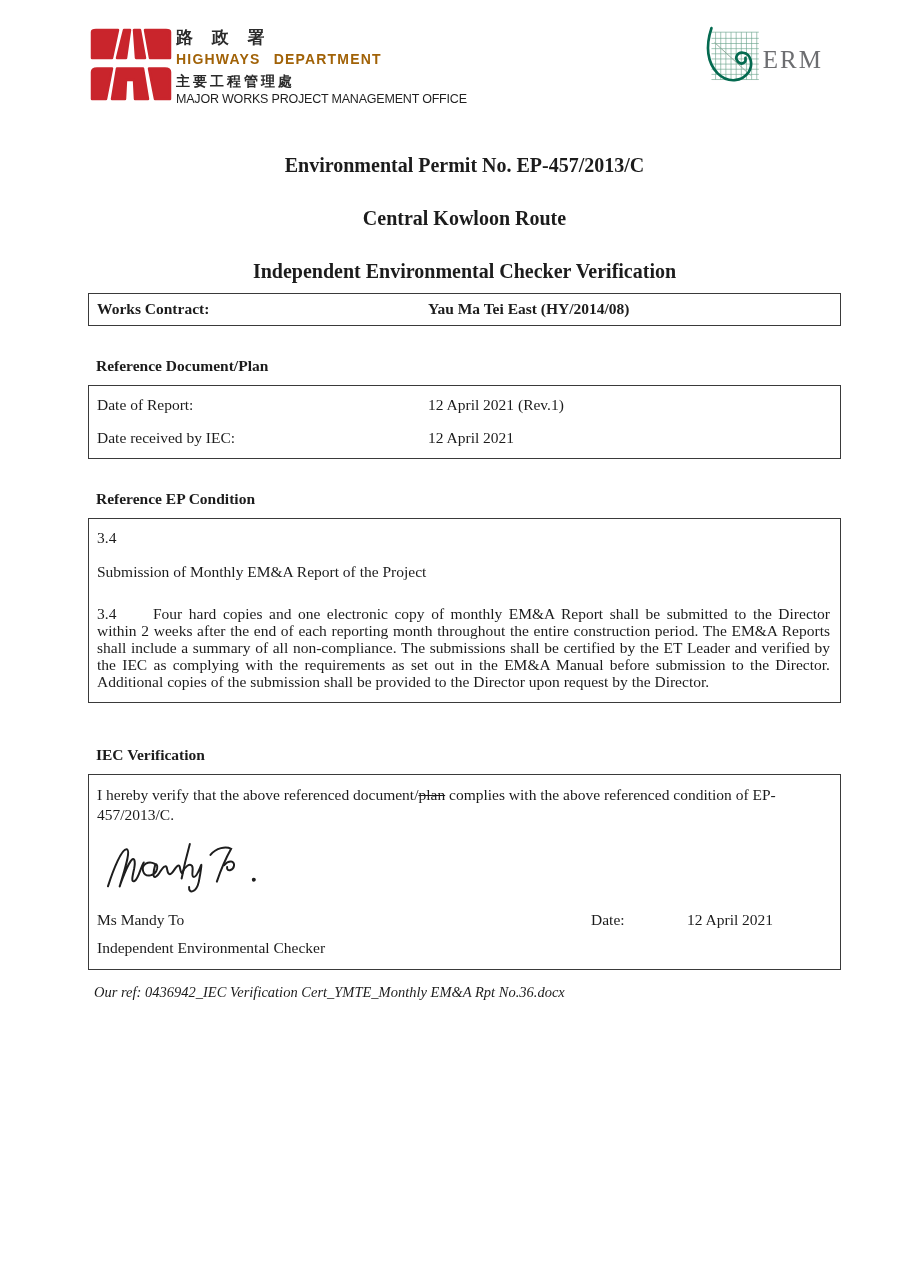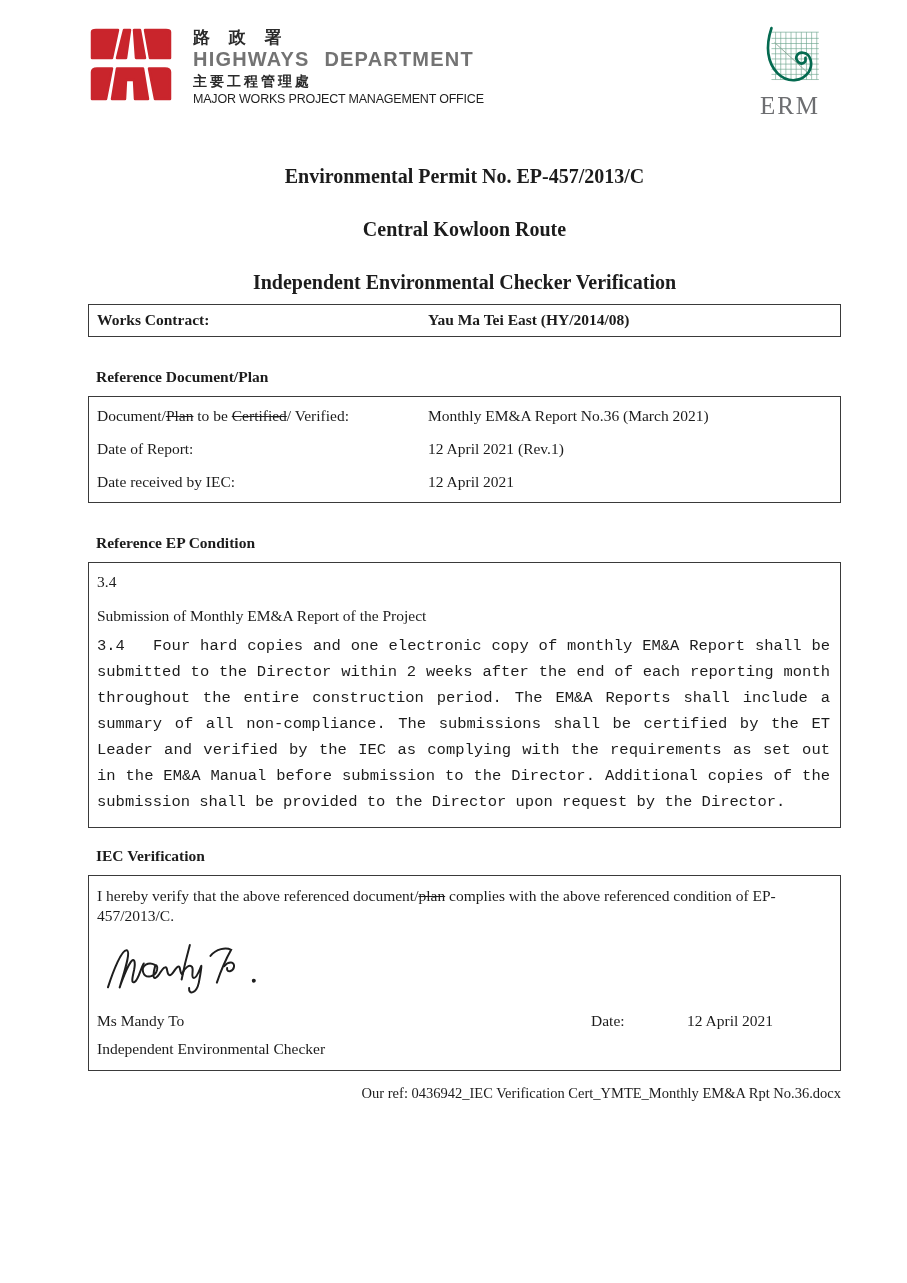--- a/index.html
+++ b/index.html
@@ -9,27 +9,27 @@
     color:#1c1c1c;
     font-size:15.5px;
     line-height:19px;
     position:relative;
     overflow:hidden;
   }
   .page{padding:26px 66px 0 88px;}
 
   
   .hd-row{display:flex;justify-content:space-between;align-items:flex-start;}
-  .hd-left{display:flex;align-items:flex-start;gap:21px;}
+  .hd-left{display:flex;align-items:flex-start;gap:4px;}
   .hd-text{font-family:"Liberation Sans","DejaVu Sans",sans-serif;padding-top:2px;}
   .cn1{font-size:17px;font-weight:bold;letter-spacing:7px;color:#2b2b2b;line-height:20px;}
-  .en1{font-size:20px;font-weight:bold;letter-spacing:1.2px;word-spacing:8px;color:#737373;line-height:23px;}
+  .en1{font-size:14px;font-weight:bold;letter-spacing:1.2px;word-spacing:8px;color:#a16207;line-height:23px;}
   .cn2{font-size:14px;letter-spacing:3px;color:#2b2b2b;line-height:18px;margin-top:1px;font-weight:bold;}
   .en2{font-size:12.5px;letter-spacing:-0.2px;color:#1f1f1f;line-height:15px;margin-top:2px;}
-  .erm-block{display:flex;flex-direction:column;align-items:center;margin-right:18px;}
+  .erm-block{display:flex;flex-direction:row;align-items:center;margin-right:18px;}
   .erm-text{font-family:"Liberation Serif",serif;font-size:25px;color:#6d6e71;letter-spacing:2px;line-height:24px;margin-top:-2px;}
 
   
   .title{font-size:20px;font-weight:bold;text-align:center;line-height:24px;}
   .title.t1{margin-top:46px;}
   .title.t2,.title.t3{margin-top:29px;}
 
   
   .box{border:1.5px solid #3a3a3a;margin-top:10px;}
   .row{display:flex;}
@@ -38,33 +38,33 @@
 
   .works-box{padding:5px 8px 7px 8px;}
   .works-box .row{font-weight:bold;}
 
   .refdoc-box{padding:9px 8px 11px 8px;}
   .refdoc-box .row{margin-top:14px;}
   .refdoc-box .row:first-child{margin-top:0;}
 
   .ep-box .inner{padding:9px 8px 12px 8px;}
   .ep-box .subtitle{margin-top:15px;}
-  .ep-box .clause{margin-top:8px;text-align:justify;line-height:26px;padding-right:2px;font-family:Liberation Mono, monospace;}
+  .ep-box .clause{margin-top:24px;text-align:justify;line-height:17px;padding-right:2px;}
   .clause-no{display:inline-block;width:56px;}
 
   .iec-box .inner{padding:10px 10px 12px 8px;}
   .iec-statement{line-height:19.5px;padding-right:4px;}
   .sig-wrap{margin:12px 0 0 6px;height:60px;}
   .sig-wrap svg{transform:rotate(-3deg);}
   .sign-row{display:flex;margin-top:14px;}
   .sign-name{width:494px;flex:0 0 494px;}
   .date-lbl{width:96px;flex:0 0 96px;}
   .sign-title{margin-top:9px;}
 
-  .our-ref{font-size:14.5px;margin:13px 0 0 6px;text-align:right;}
+  .our-ref{font-style:italic;font-size:14.5px;margin:13px 0 0 6px;}
 
   s{text-decoration:line-through;}
 </style>
 </head>
 <body>
 
 <div class="page">
 
   <div class="hd-row">
     <div class="hd-left">
@@ -125,24 +125,20 @@
   <div class="box works-box">
     <div class="row">
       <span class="lbl">Works Contract:</span>
       <span>Yau Ma Tei East (HY/2014/08)</span>
     </div>
   </div>
 
   <div class="section-heading">Reference Document/Plan</div>
   <div class="box refdoc-box">
     <div class="row">
-      <span class="lbl"><span>Document/</span><s>Plan</s><span> to be </span><s>Certified</s><span>/ Verified:</span></span>
-      <span>Monthly EM&amp;A Report No.36 (March 2021)</span>
-    </div>
-    <div class="row">
       <span class="lbl">Date of Report:</span>
       <span>12 April 2021 (Rev.1)</span>
     </div>
     <div class="row">
       <span class="lbl">Date received by IEC:</span>
       <span>12 April 2021</span>
     </div>
   </div>
 
   <div class="section-heading">Reference EP Condition</div>
@@ -151,21 +147,21 @@
       <div class="row">
         <span>3.4</span>
       </div>
       <div class="subtitle">Submission of Monthly EM&amp;A Report of the Project</div>
       <div class="clause">
         <span class="clause-no">3.4</span><span>Four hard copies and one electronic copy of monthly EM&amp;A Report shall be submitted to the Director within 2 weeks after the end of each reporting month throughout the entire construction period. The EM&amp;A Reports shall include a summary of all non-compliance. The submissions shall be certified by the ET Leader and verified by the IEC as complying with the requirements as set out in the EM&amp;A Manual before submission to the Director. Additional copies of the submission shall be provided to the Director upon request by the Director.</span>
       </div>
     </div>
   </div>
 
-  <div class="section-heading" style="margin-top:18px;">IEC Verification</div>
+  <div class="section-heading" style="margin-top:42px;">IEC Verification</div>
   <div class="box iec-box">
     <div class="inner">
       <div class="iec-statement"><span>I hereby verify that the above referenced document/</span><s>plan</s><span> complies with the above referenced condition of EP-457/2013/C.</span></div>
       <div class="sig-wrap">
         <svg width="175" height="60" viewBox="0 0 175 60">
           <g fill="none" stroke="#1e1e1e" stroke-width="2" stroke-linecap="round">
             <path d="M4,46 C10,30 20,8 25,10 C29,12 20,34 16,46 C14,51 22,30 28,22 C32,17 33,22 31,30 C29,37 27,44 31,42 C35,40 37,30 41,24"></path>
             <path d="M52,26 C46,22 38,26 40,33 C42,40 52,38 54,31 C55,27 53,25 52,28 C50,34 49,40 52,39 C56,38 58,30 62,29 C65,28 63,36 66,37 C69,38 72,30 75,29 C78,28 76,36 79,37"></path>
             <path d="M88,8 C84,20 80,34 78,42"></path>
             <path d="M79,36 C82,30 87,27 89,30 C91,33 87,40 90,41 C93,42 96,34 98,30 C99,27 98,34 95,46 C92,57 84,58 85,51"></path>

